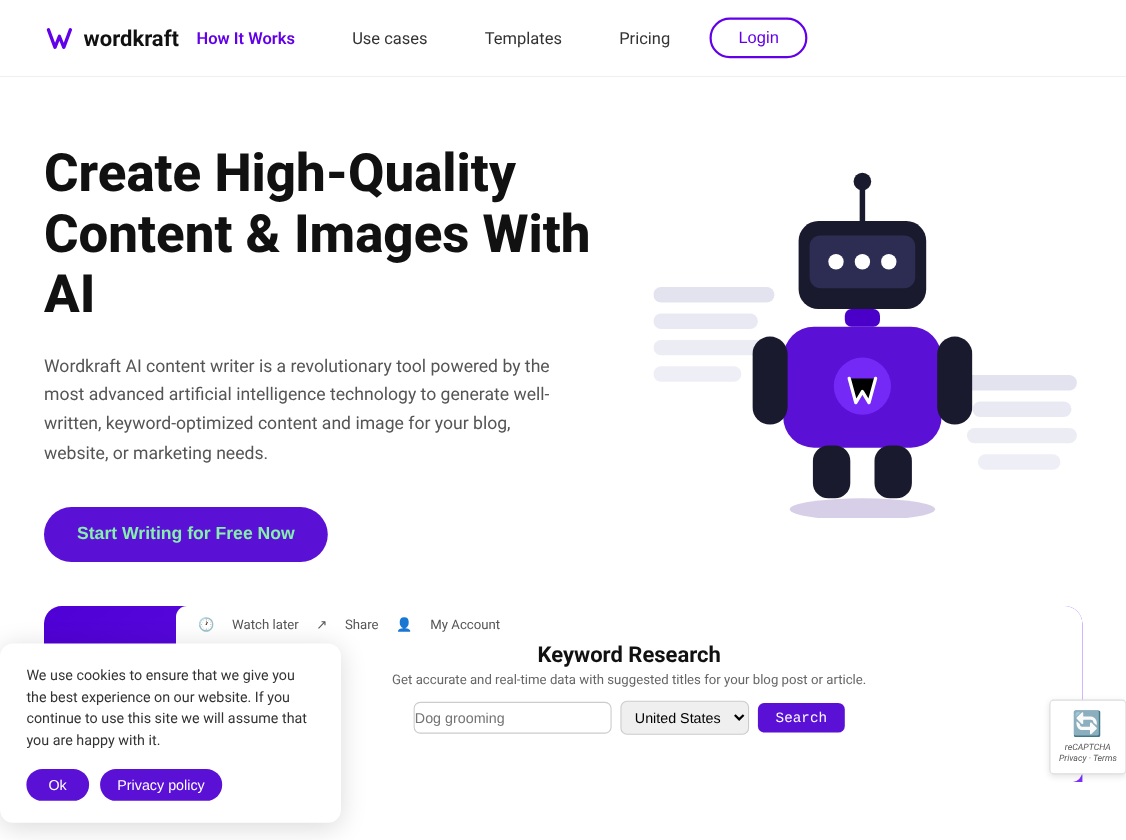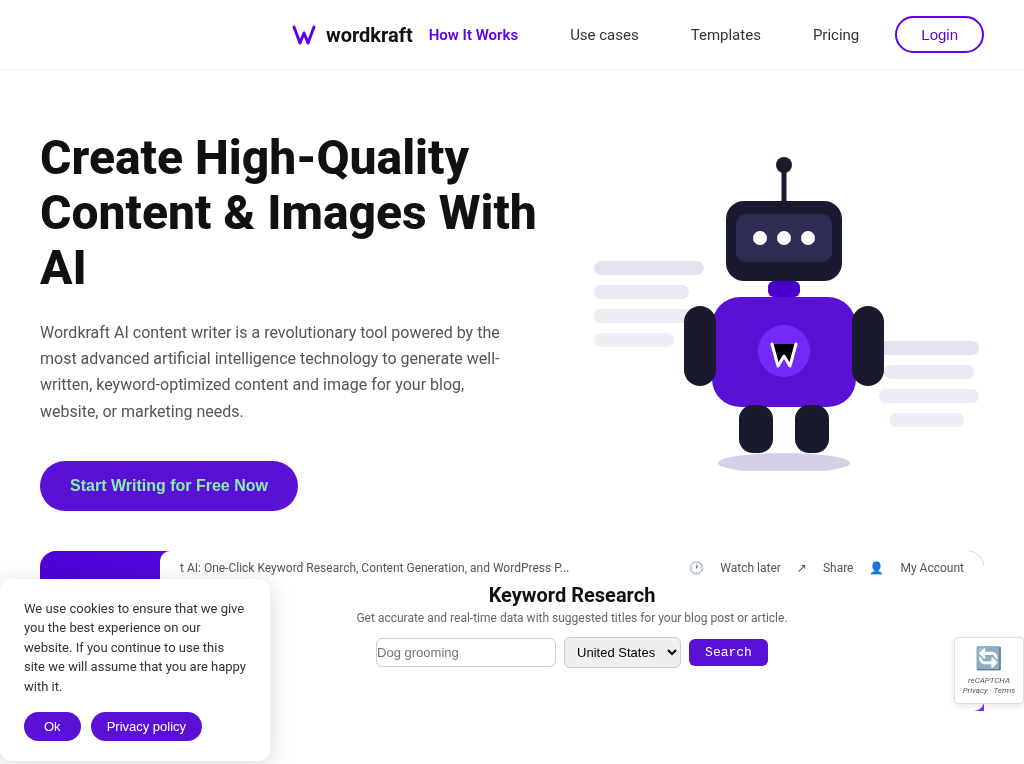--- a/index.html
+++ b/index.html
@@ -13,21 +13,21 @@
       overflow-x: hidden;
       width: 1024px;
       height: 764px;
       position: relative;
     }
 
     
     .navbar {
       display: flex;
       align-items: center;
-      justify-content: flex-end;
+      justify-content: flex-start;
       padding: 0 40px;
       height: 70px;
       border-bottom: 1px solid #f0f0f0;
     }
     .logo {
       display: flex;
       align-items: center;
       gap: 8px;
       font-size: 20px;
       font-weight: 700;
@@ -202,27 +202,27 @@
       border-radius: 6px;
       padding: 6px 16px;
       font-size: 13px;
       cursor: pointer;
       font-family: Liberation Mono, monospace;
     }
 
     
     .cookie-banner {
       position: absolute;
-      bottom: 3px;
+      bottom: 16px;
       left: 0;
       background: #fff;
       border-radius: 12px;
       box-shadow: 0 4px 24px rgba(0,0,0,0.15);
       padding: 20px 24px;
-      width: 270px;
+      width: 310px;
       font-size: 13px;
       color: #333;
       line-height: 1.5;
       z-index: 100;
     }
     .cookie-text {
       margin-bottom: 16px;
     }
     .cookie-buttons {
       display: flex;
@@ -348,21 +348,20 @@
       <rect x="111" y="254" width="34" height="48" rx="14" fill="#1a1a2e"></rect>
 
       <ellipse cx="100" cy="312" rx="66" ry="10" fill="#b0a0d0" opacity="0.5"></ellipse>
     </svg>
   </div>
 </section>
 
 <div class="video-section">
   <div class="video-inner">
     <div class="video-top-bar">
-      <span>t AI: One-Click Keyword Research, Content Generation, and WordPress P...</span>
       <div class="video-top-bar-right">
         <span>🕐</span>
         <span>Watch later</span>
         <span>↗</span>
         <span>Share</span>
         <span>👤</span>
         <span>My Account</span>
       </div>
     </div>
     <div class="keyword-research-title">Keyword Research</div>

